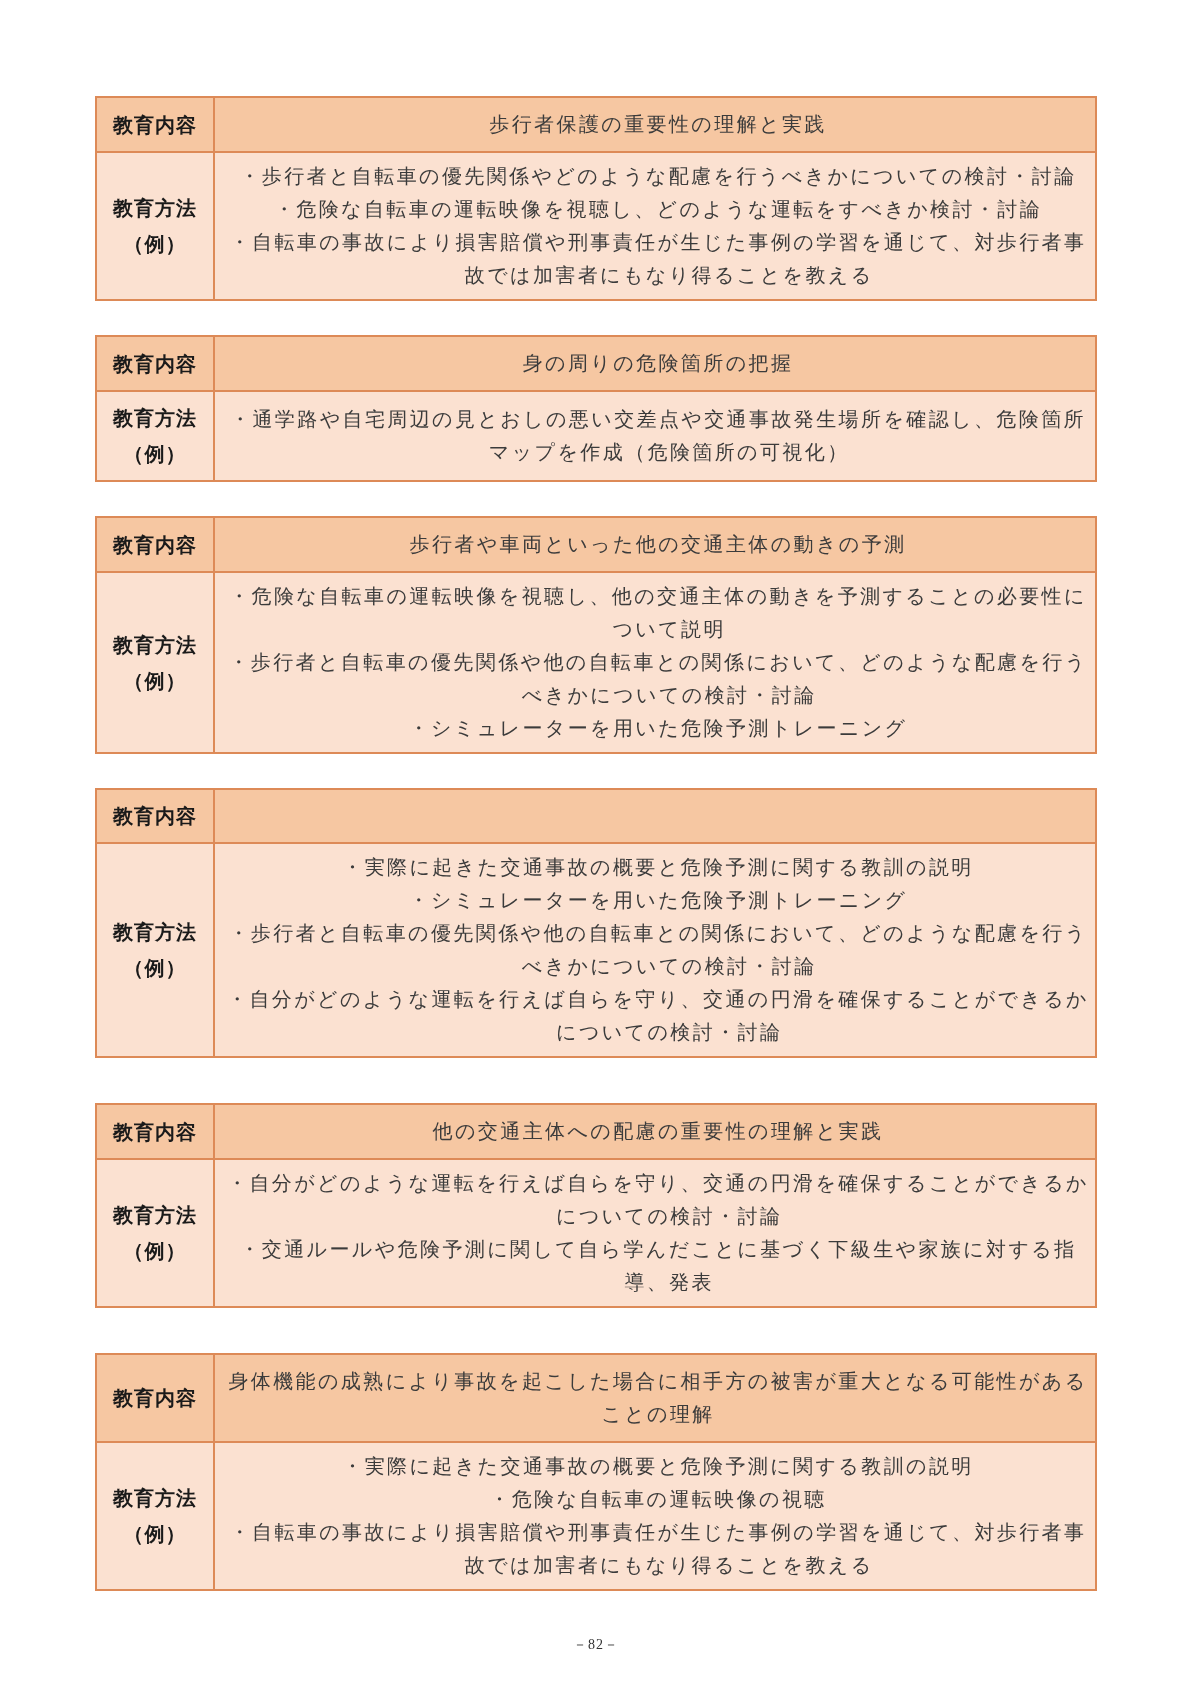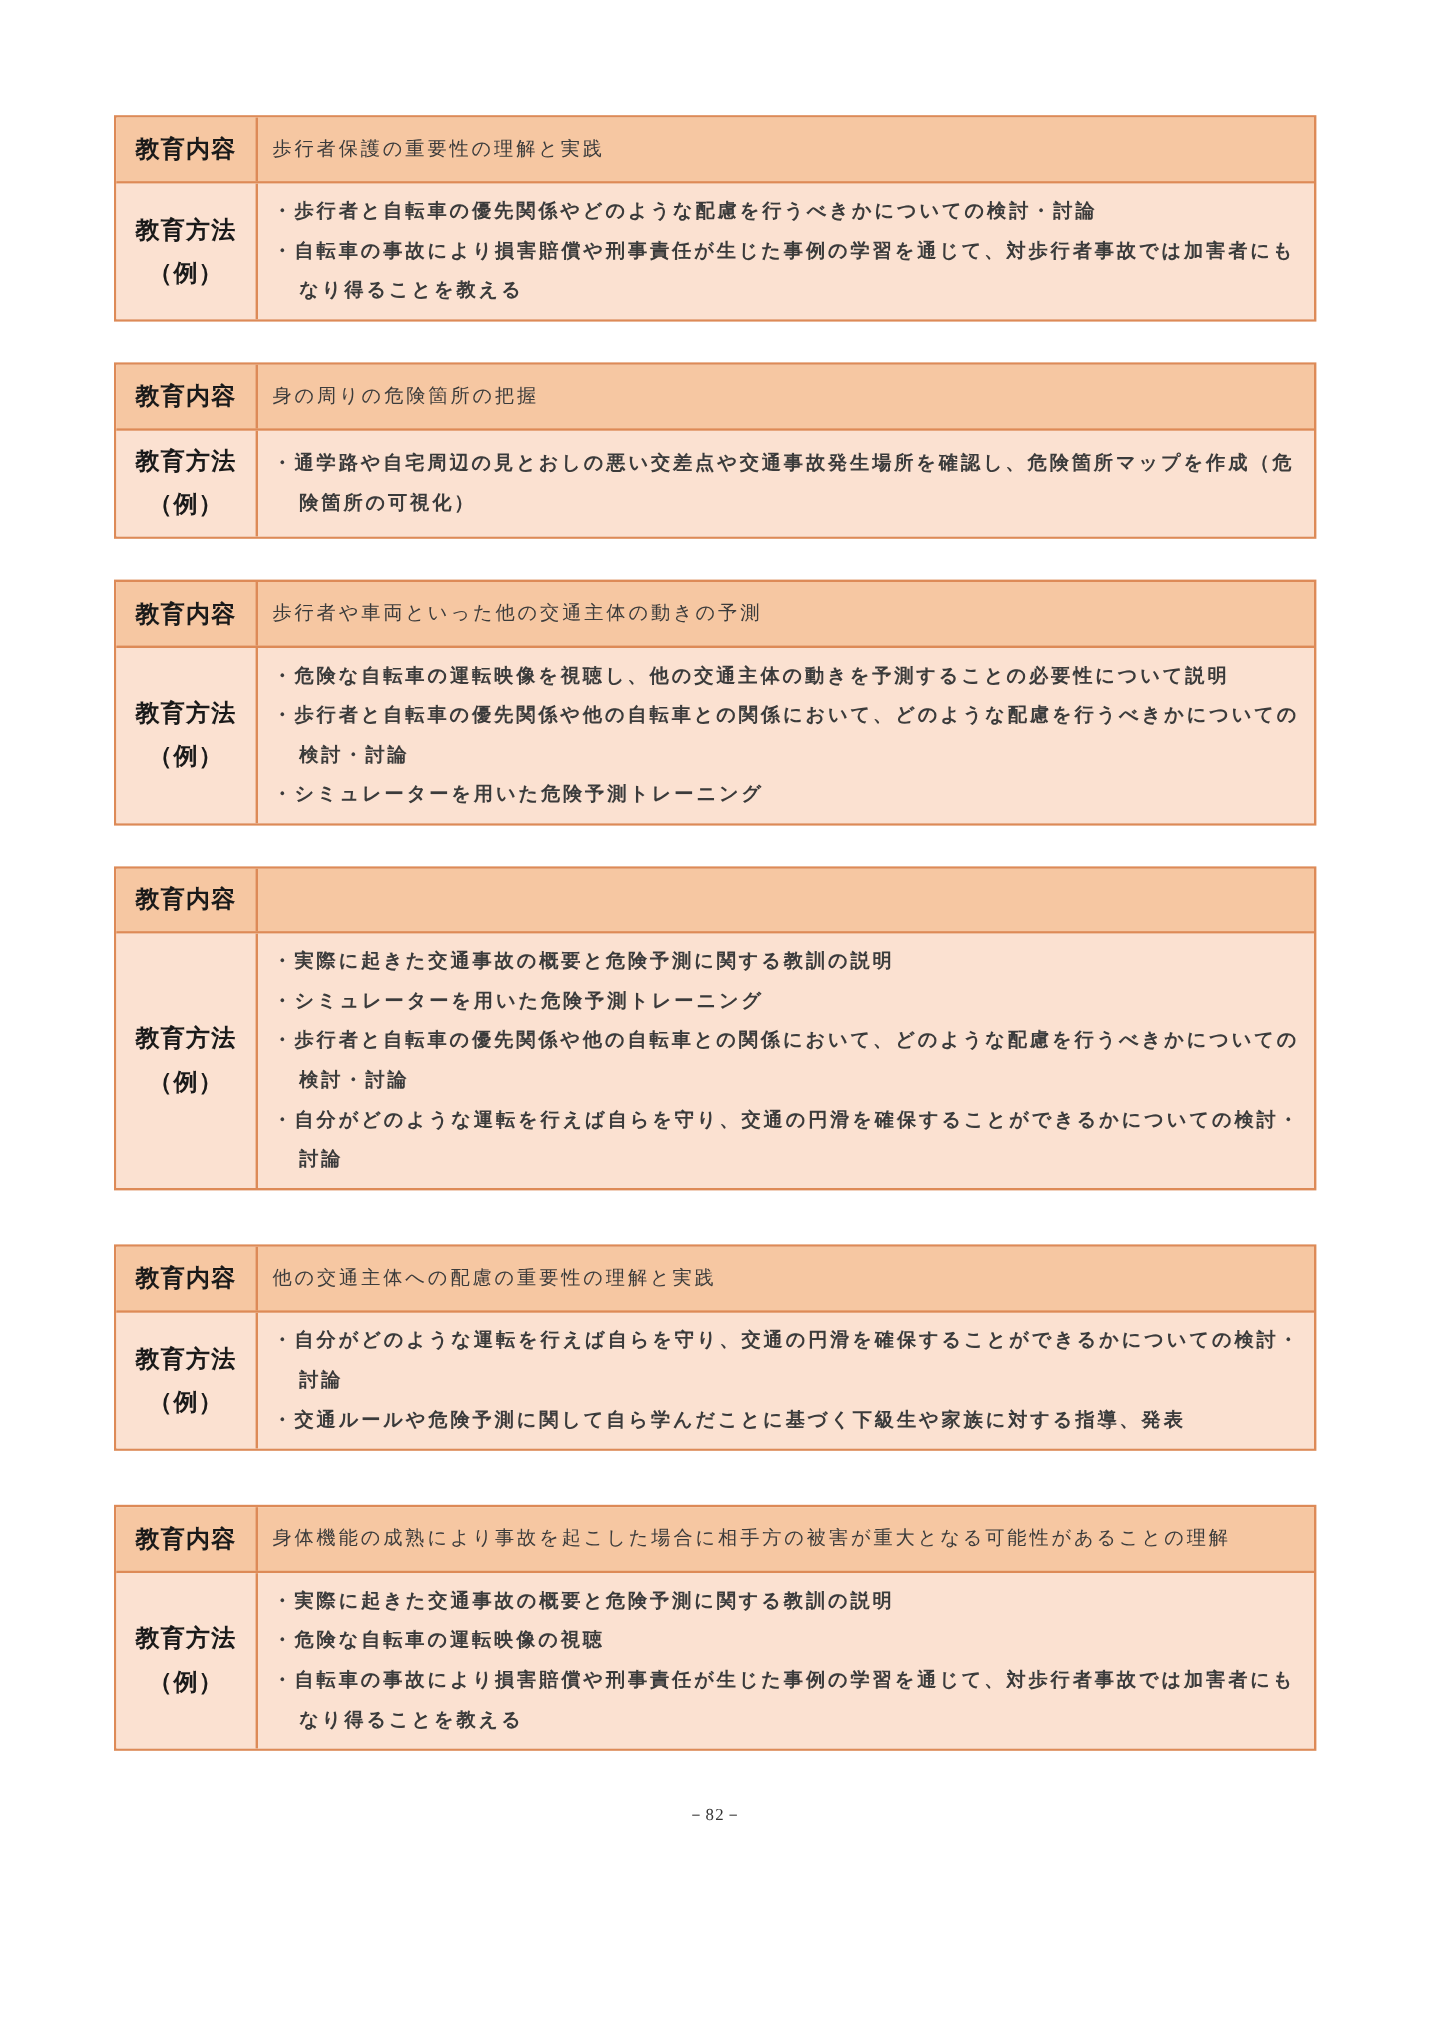--- a/index.html
+++ b/index.html
@@ -40,30 +40,29 @@
     align-items:center;justify-content:center;
     font-weight:bold;color:var(--label-text);
     font-size:20px;letter-spacing:1px;
     line-height:36px;
     padding:8px 2px;
     text-align:center;
   }
   .content-cell{
     flex:1 1 auto;
     padding:10px 6px 10px 12px;
-    font-size:16px;letter-spacing:2.4px;
+    font-size:20px;letter-spacing:2.4px;
     line-height:33px;color:var(--text);
-    display:flex;flex-direction:column;justify-content:center;
+    display:flex;flex-direction:column;justify-content:center;text-align:center;
   }
   .header-row .content-cell{min-height:51px;}
   .method-row .content-cell{padding-top:7px;padding-bottom:7px;}
   .bullet-item{
     padding-left:22.4px;
     text-indent:-22.4px;
-    font-weight:bold;
   }
   .footer{
     margin-top:22px;
     text-align:center;
     font-size:14px;
     color:#333333;
     letter-spacing:1px;
     font-family:"Liberation Serif",serif;
   }
 </style>
@@ -81,20 +80,21 @@
         <div class="content-text t-content">歩行者保護の重要性の理解と実践</div>
       </div>
     </div>
     <div class="row method-row">
       <div class="cell label-cell">
         <span class="t-method-label">教育方法</span>
         <span class="t-method-example">（例）</span>
       </div>
       <div class="cell content-cell t-method-list">
             <div class="bullet-item">・歩行者と自転車の優先関係やどのような配慮を行うべきかについての検討・討論</div>
+            <div class="bullet-item">・危険な自転車の運転映像を視聴し、どのような運転をすべきか検討・討論</div>
             <div class="bullet-item">・自転車の事故により損害賠償や刑事責任が生じた事例の学習を通じて、対歩行者事故では加害者にもなり得ることを教える</div>
           </div>
     </div>
   </section>
 
   <section class="edu-table">
     <div class="row header-row">
       <div class="cell label-cell">
         <span class="t-content-label">教育内容</span>
       </div>

